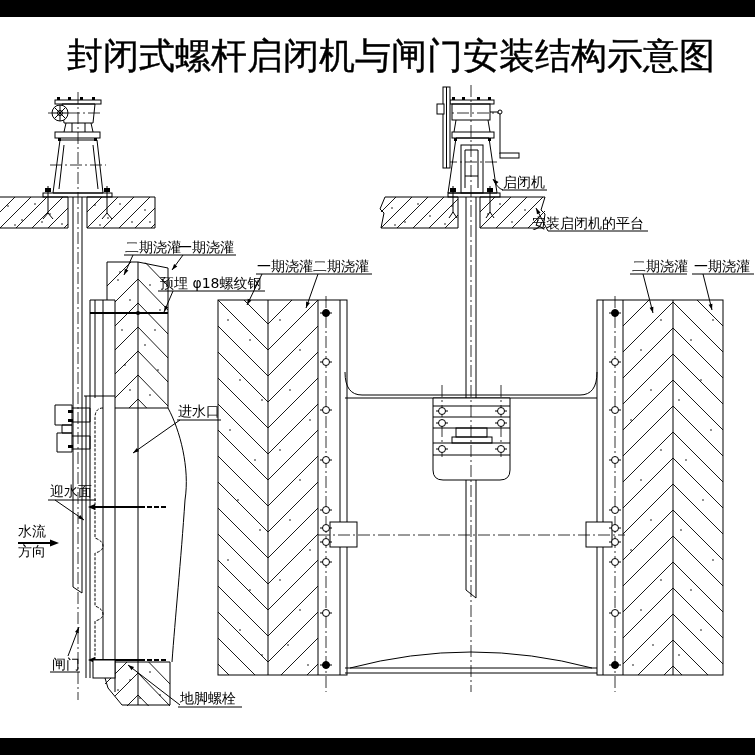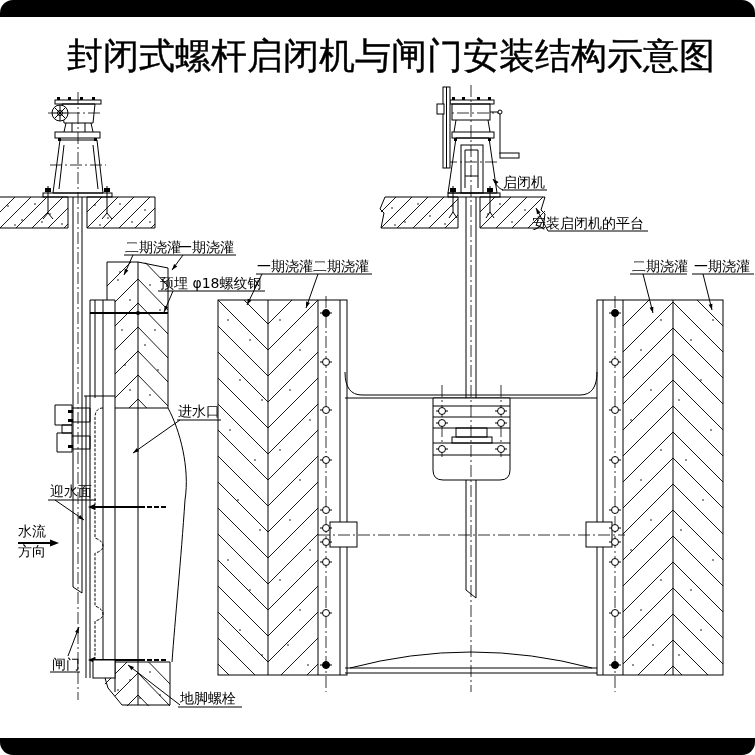--- a/index.html
+++ b/index.html
@@ -1,16 +1,16 @@
 <!DOCTYPE html>
 <html><head>
   <meta charset="utf-8">
   <style>
     html, body { margin: 0; padding: 0; background: #ffffff; }
-    .canvas { position: relative; width: 755px; height: 755px; overflow: hidden; background: #ffffff; border-radius: 13px; }
+    .canvas { position: relative; width: 755px; height: 755px; overflow: hidden; background: #ffffff; }
     svg.diagram { display: block; }
     svg.clip { overflow: hidden; }
     .ln { stroke: #000; stroke-width: 1; fill: none; }
     .th { stroke: #000; stroke-width: 2.2; fill: none; }
     .thd { stroke: #000; stroke-width: 2.2; fill: none; stroke-dasharray: 5 2; }
     .dsh { stroke: #000; stroke-width: 1; fill: none; stroke-dasharray: 3 1.5; }
     .cl { stroke: #000; stroke-width: 0.8; fill: none; stroke-dasharray: 12 3 2 3; }
     .hatch { stroke: #000; stroke-width: 0.9; fill: none; }
     .dots { stroke: #000; stroke-width: 1.6; stroke-linecap: round; fill: none; }
     .wf { fill: #fff; stroke: #000; stroke-width: 1; }

